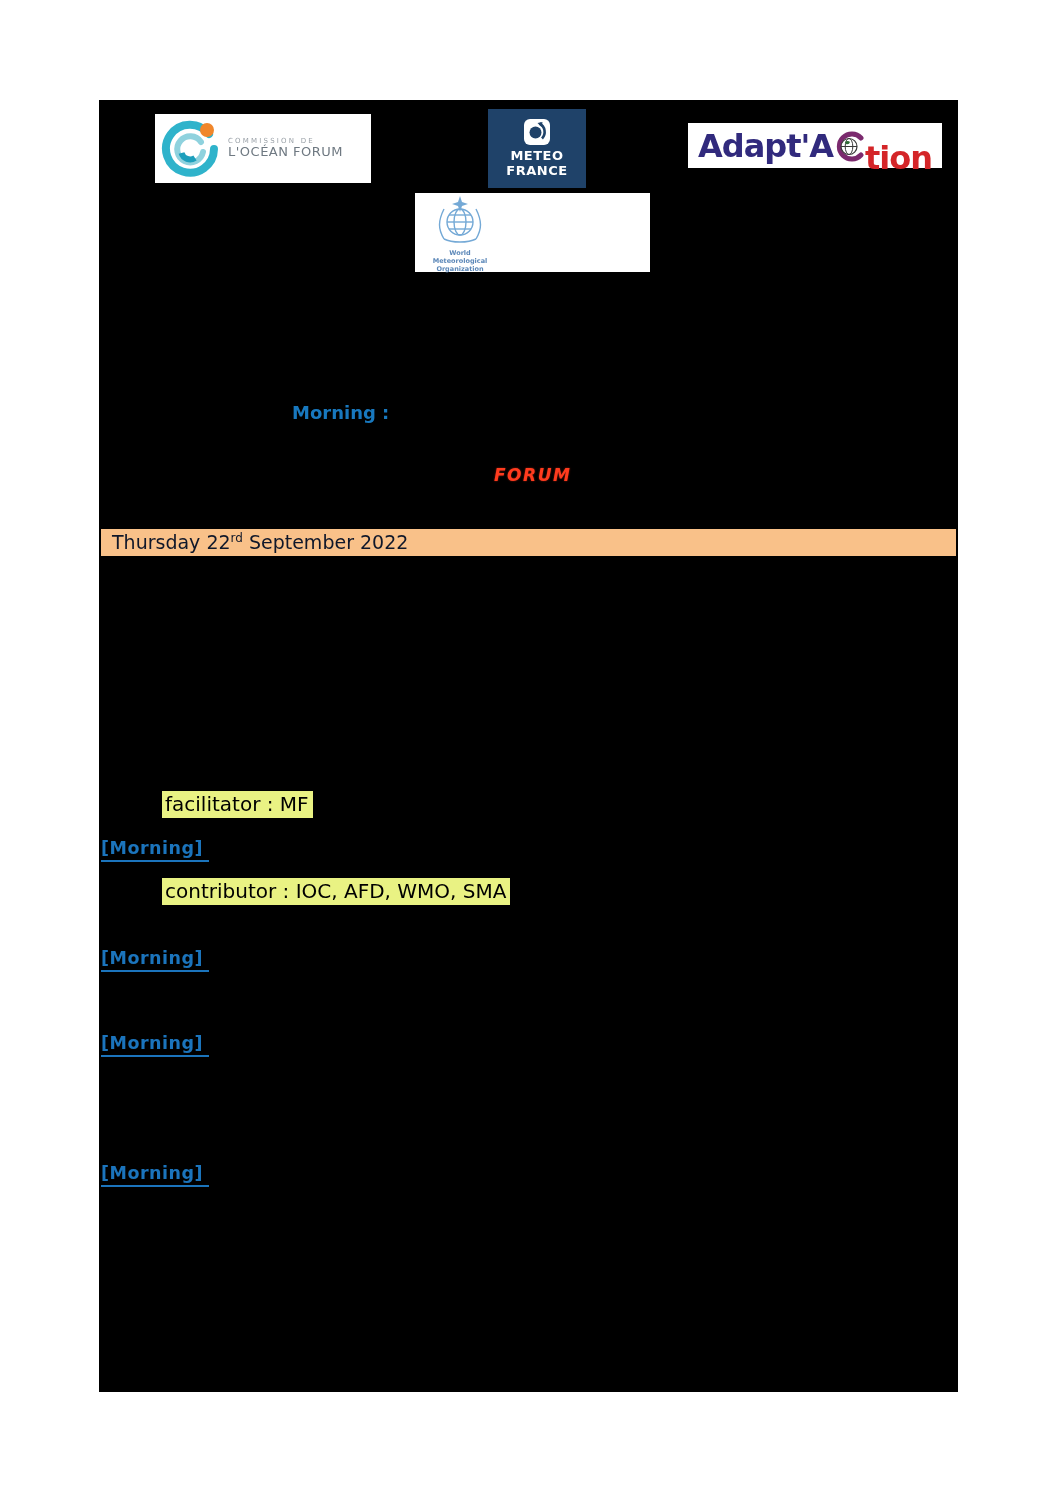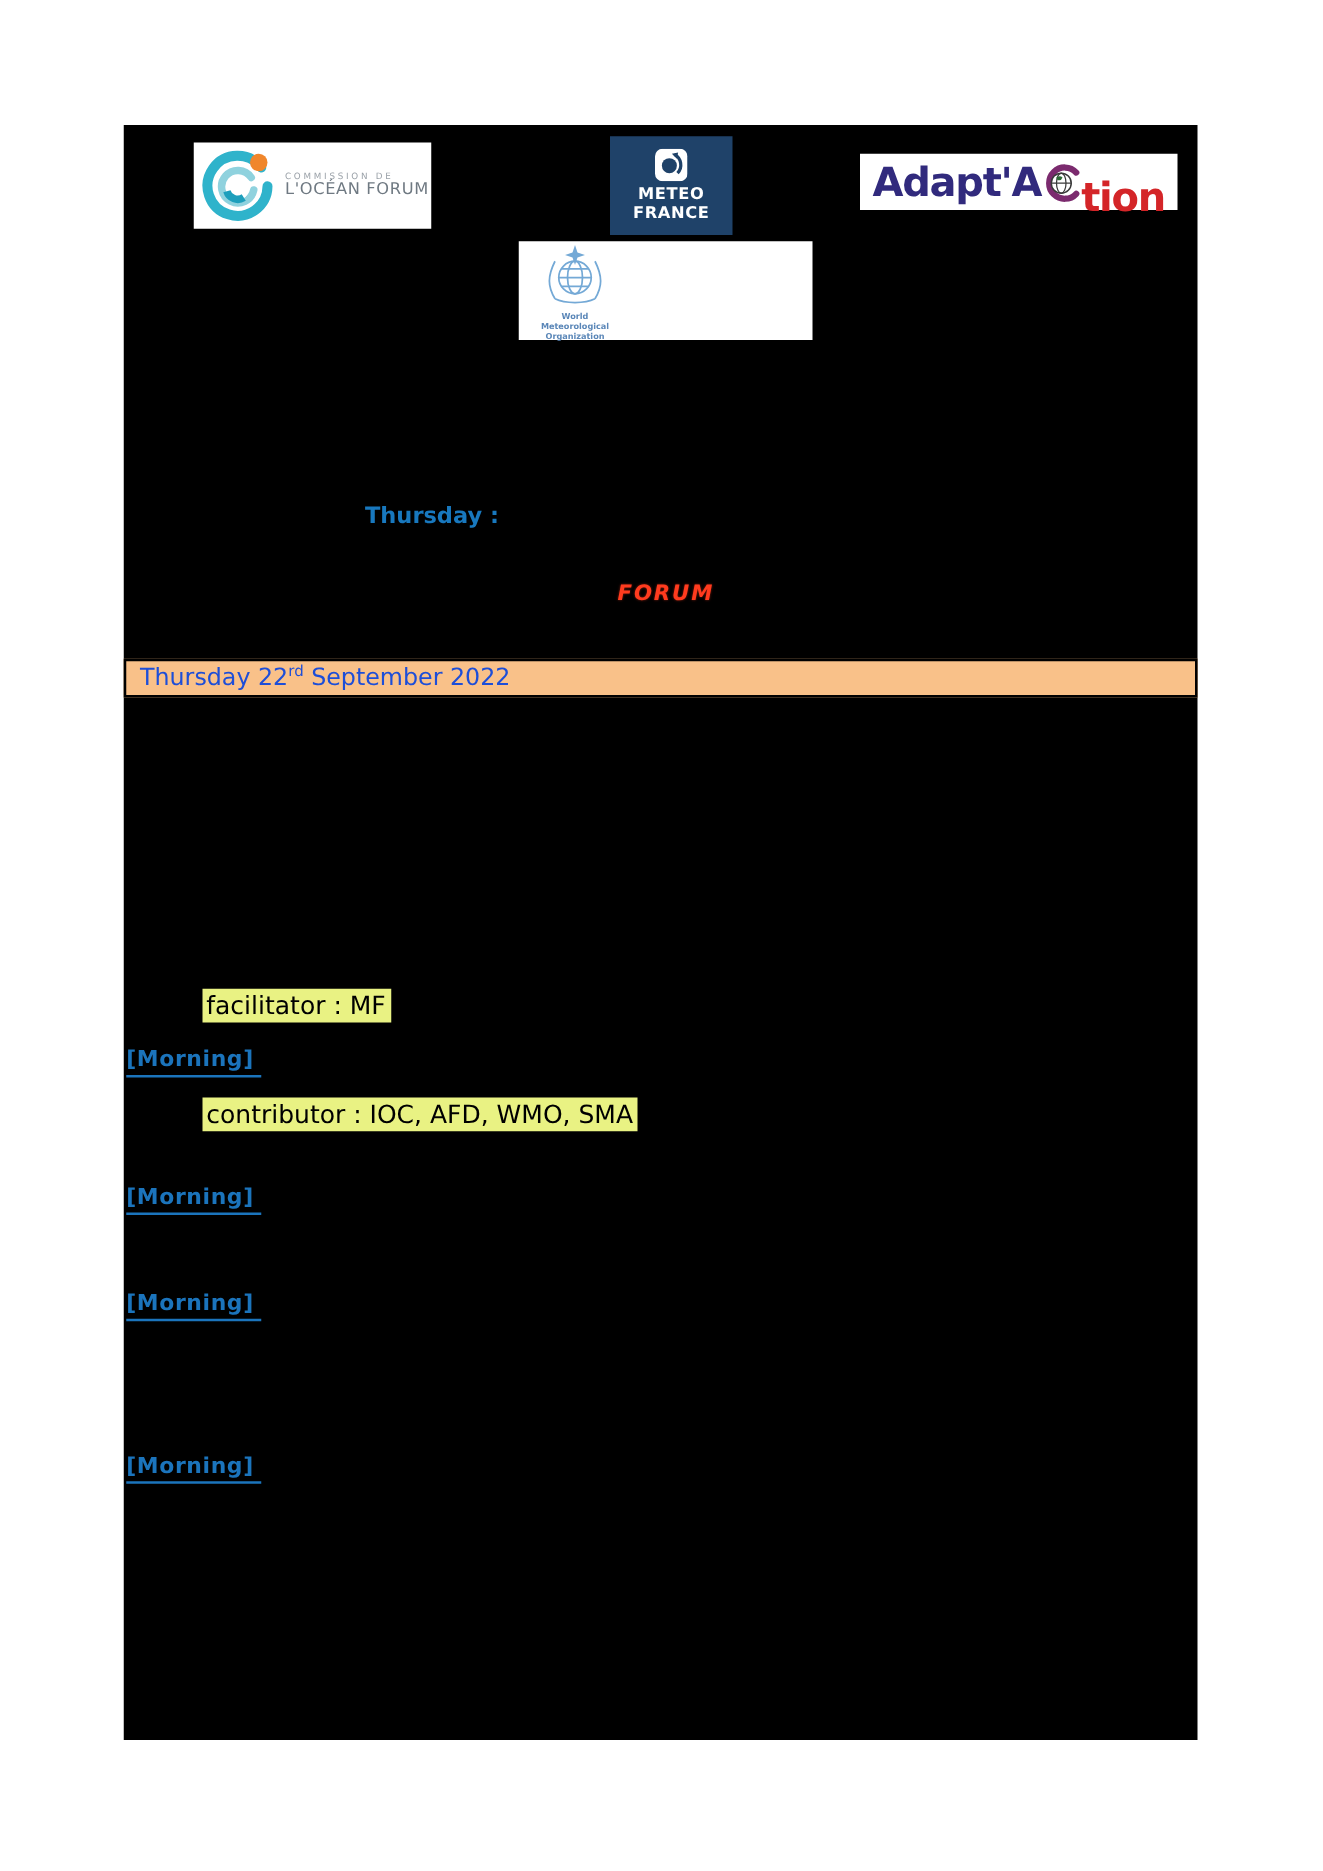--- a/index.html
+++ b/index.html
@@ -2,21 +2,21 @@
 <html><head>
 <meta charset="utf-8">
 <style>
   html,body{margin:0;padding:0;background:#ffffff;}
   body{width:1058px;height:1497px;position:relative;overflow:hidden;
        font-family:"DejaVu Sans","Liberation Sans",sans-serif;}
   .page{position:absolute;left:99px;top:100px;width:859px;height:1292px;background:#000;}
 
   
   .logo-box{position:absolute;background:#fff;}
-  .coi-box{left:56px;top:14px;width:190px;height:69px;display:flex;align-items:center;}
+  .coi-box{left:56px;top:14px;width:216px;height:69px;display:flex;align-items:center;}
   .coi-icon-wrap{margin-left:6px;width:62px;height:62px;flex:0 0 auto;}
   .coi-text{margin-left:5px;line-height:1.15;}
   .coi-line1{font-size:7px;letter-spacing:2.2px;color:#9AA1A8;white-space:nowrap;}
   .coi-line2{font-size:13px;letter-spacing:0.5px;color:#6F7982;white-space:nowrap;}
 
   .mf-box{left:389px;top:9px;width:98px;height:79px;background:#1F4269;
           display:flex;flex-direction:column;align-items:center;justify-content:center;}
   .mf-word{color:#fff;font-weight:bold;font-size:13px;letter-spacing:0.5px;line-height:1.1;}
   .mf-icon-wrap{width:26px;height:26px;margin-bottom:4px;}
 
@@ -36,21 +36,21 @@
   .adapt-part2{font-size:32px;font-weight:bold;color:#D42528;letter-spacing:-1px;line-height:1;margin-top:25px;}
   .adapt-globe-wrap{width:30px;height:36px;margin:0 1px;}
 
   
   .morning-heading{position:absolute;left:193px;top:302px;color:#1878BE;
                    font-size:18px;font-weight:bold;}
   .forum-heading{position:absolute;left:395px;top:365px;color:#FF3B1E;
                  font-size:17px;font-weight:bold;font-style:italic;letter-spacing:1.5px;
                  text-shadow:0 0 2px rgba(255,59,30,.55);}
   .date-banner{position:absolute;left:0;top:427px;width:859px;height:31px;box-sizing:border-box;
-               background:#F9C189;border:2px solid #000;color:#1d4ed8;
+               background:#F9C189;border:2px solid #000;color:#0f172a;
                font-size:19px;line-height:26px;padding-left:11px;white-space:nowrap;}
   .date-banner sup{font-size:12px;line-height:0;}
   .date-suffix{margin-left:6px;}
 
   .hl-note{position:absolute;background:#E9F283;color:#000;font-size:20px;
            padding:1px 4px 2px 3px;white-space:nowrap;}
   .hl-facilitator{left:63px;top:691px;}
   .hl-contributor{left:63px;top:778px;}
 
   .m-link{position:absolute;left:2px;color:#1B74BC;font-size:17.5px;font-weight:bold;
@@ -124,21 +124,21 @@
         <path d="M27 10 A 12.5 12.5 0 1 0 27 27" fill="none" stroke="#7B2A6E" stroke-width="5" stroke-linecap="round"></path>
         <circle cx="15" cy="18.5" r="8" fill="#ffffff" stroke="#3A3A3A" stroke-width="1.2"></circle>
         <ellipse cx="15" cy="18.5" rx="3.8" ry="8" fill="none" stroke="#3A3A3A" stroke-width="1"></ellipse>
         <line x1="7" y1="18.5" x2="23" y2="18.5" stroke="#3A3A3A" stroke-width="1"></line>
         <path d="M11 14 q3 -2 5 0 q-1 3 -4 2 z" fill="#2D6B35"></path>
       </svg>
     </span>
     <span class="adapt-part2">tion</span>
   </div>
 
-  <div class="morning-heading">Thursday :</div>
+  <div class="morning-heading">Morning :</div>
   <div class="forum-heading">FORUM</div>
 
   <div class="date-banner">
     <span>Thursday 22</span><sup>rd</sup><span class="date-suffix">September 2022</span>
   </div>
 
   <div class="hl-note hl-facilitator">facilitator : MF</div>
   <div class="hl-note hl-contributor">contributor : IOC, AFD, WMO, SMA</div>
 
   <a class="m-link ml1">[Morning]</a>

